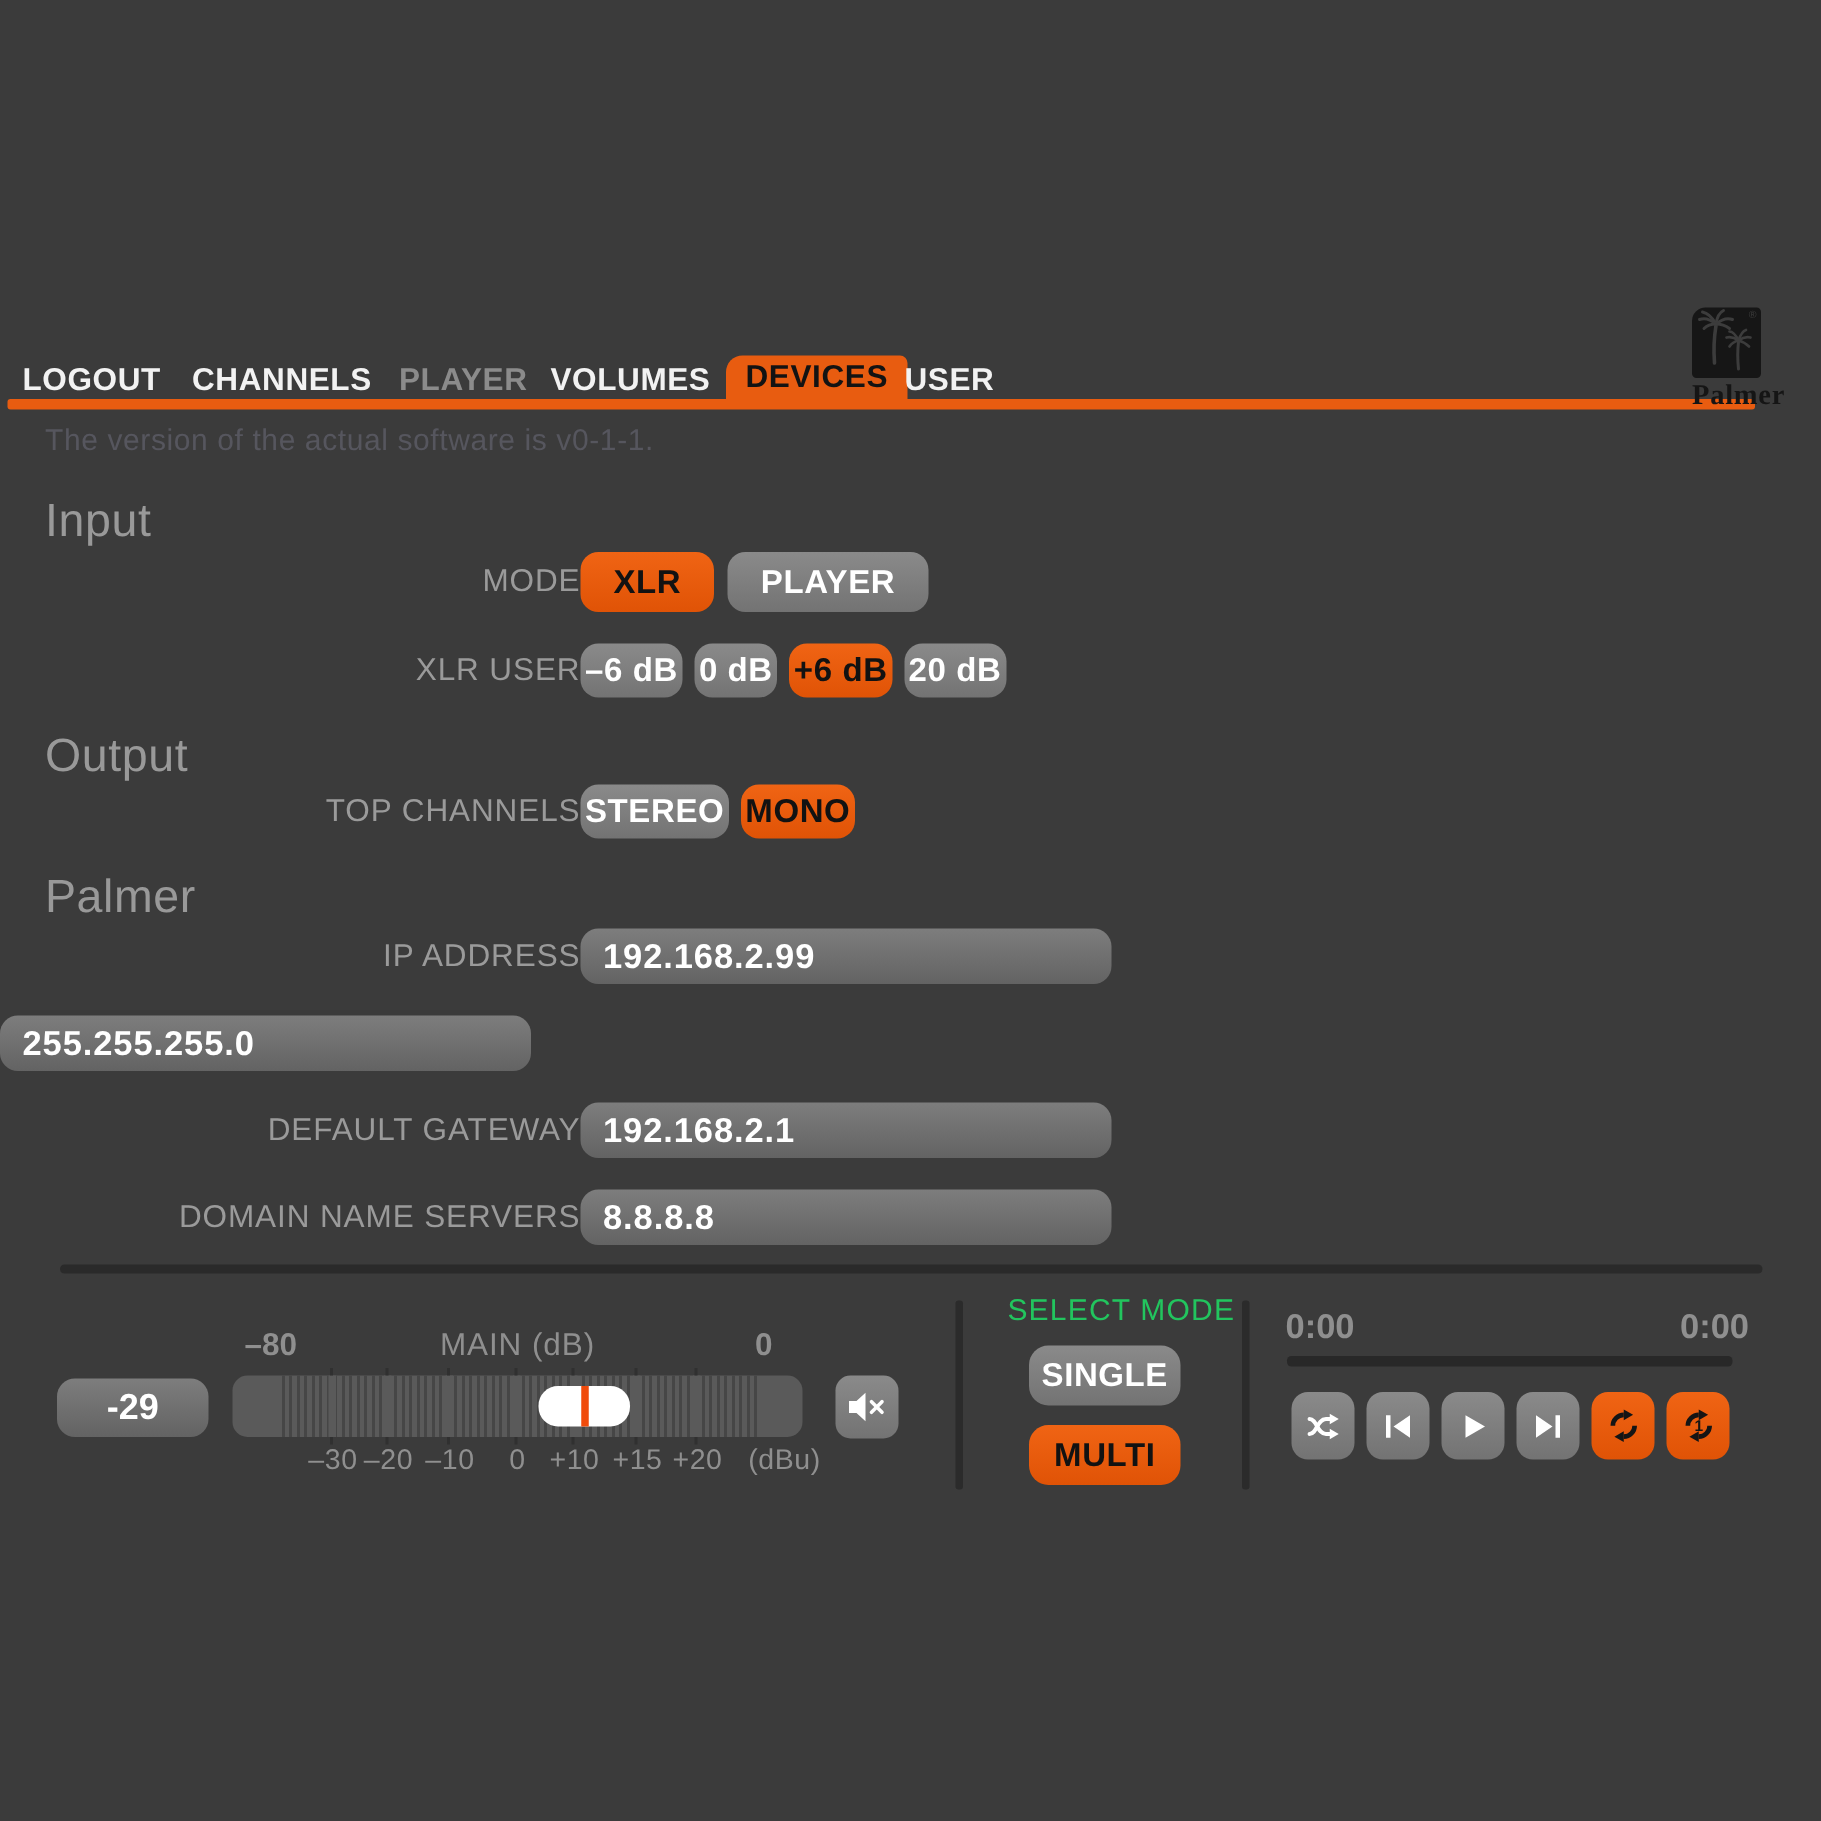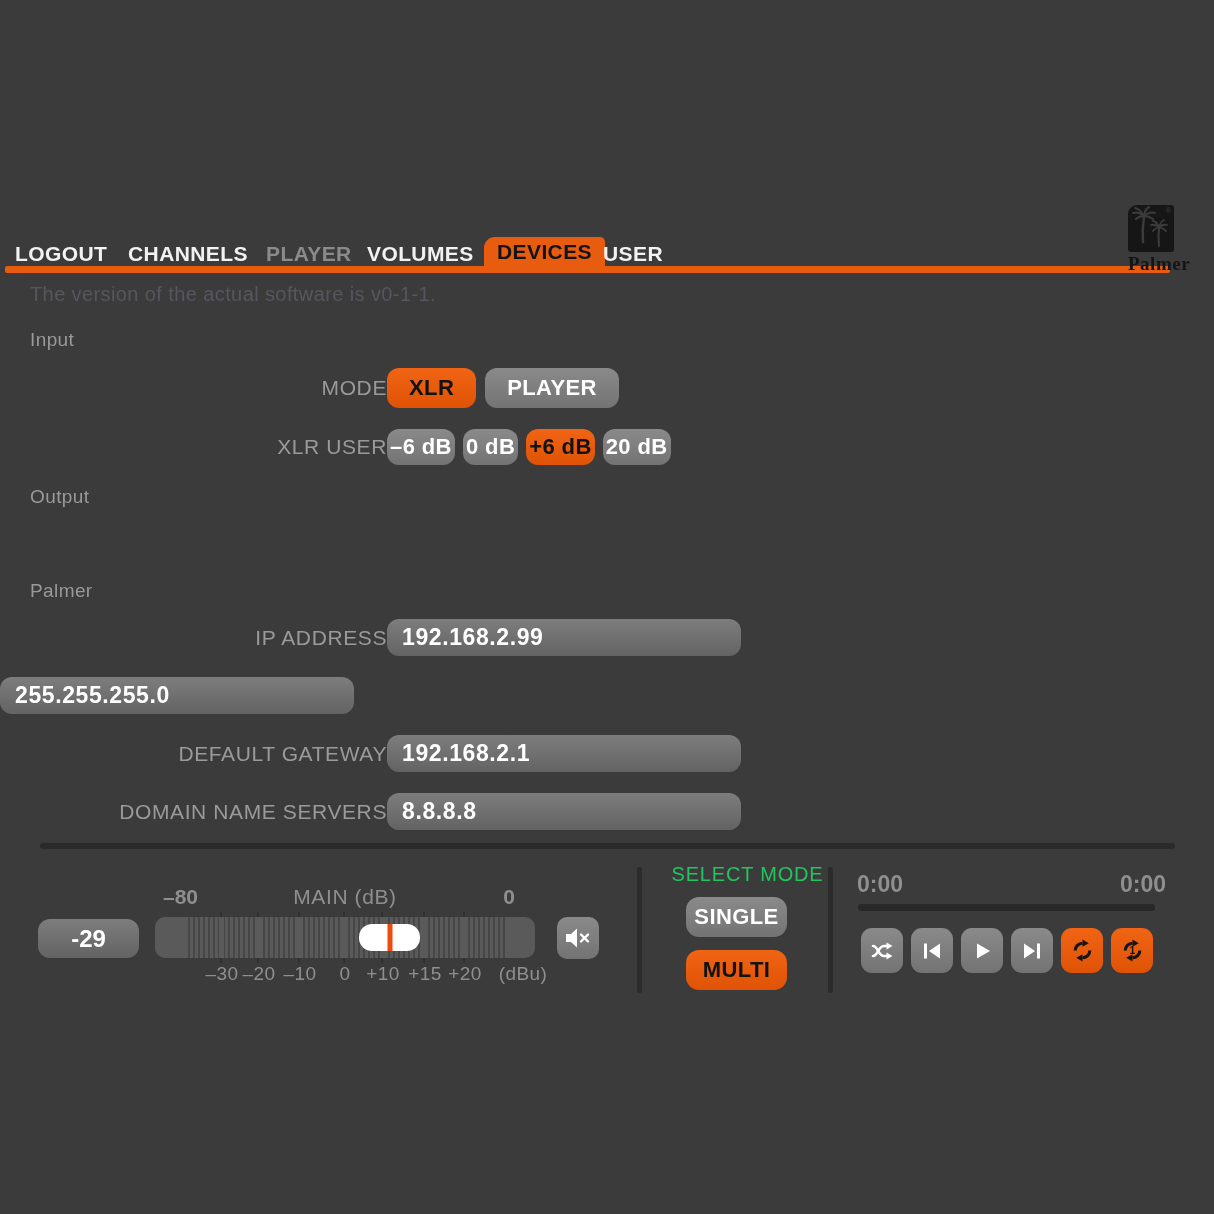--- a/index.html
+++ b/index.html
@@ -41,21 +41,21 @@
   }
   .logo-reg { position: absolute; top: 2px; right: 3px; font-size: 7px; color: #3e3e3e; }
   .logo-text {
     margin-top: 1px; text-align: center;
     font-family: "Liberation Serif", serif; font-weight: bold;
     font-size: 19px; color: #151515; letter-spacing: 0.5px;
   }
 
   
   .version { position: absolute; left: 30px; top: 283px; font-size: 20px; color: #56565e; letter-spacing: 0.4px; }
-  .section-title { position: absolute; left: 30px; font-size: 19px; color: #999; letter-spacing: 0.4px; }
+  .section-title { position: absolute; left: 30px; font-size: 31px; color: #999; letter-spacing: 0.4px; }
 
   
   .row { position: absolute; left: 0; display: flex; align-items: center; }
   .row-label {
     width: 387px; text-align: right;
     color: #9a9a9a; font-size: 21px; letter-spacing: 0.6px;
     flex: none;
   }
   .row-controls { display: flex; gap: 9px; }
   .btn {
@@ -219,20 +219,27 @@
     <div class="row-controls" style="gap:8px">
       <div class="btn" style="height:36px">–6 dB</div>
       <div class="btn" style="height:36px">0 dB</div>
       <div class="btn sel" style="height:36px">+6 dB</div>
       <div class="btn" style="height:36px">20 dB</div>
     </div>
   </div>
 
   <div class="section-title" style="top:486px">Output</div>
 
+  <div class="row" style="top:523px">
+    <div class="row-label">TOP CHANNELS</div>
+    <div class="row-controls" style="gap:8px">
+      <div class="btn" style="height:36px">STEREO</div>
+      <div class="btn sel" style="height:36px">MONO</div>
+    </div>
+  </div>
 
   <div class="section-title" style="top:580px">Palmer</div>
 
   <div class="row" style="top:619px">
     <div class="row-label">IP ADDRESS</div>
     <div class="row-controls">
       <div class="field">192.168.2.99</div>
     </div>
   </div>
   <div class="row" style="top:677px">

